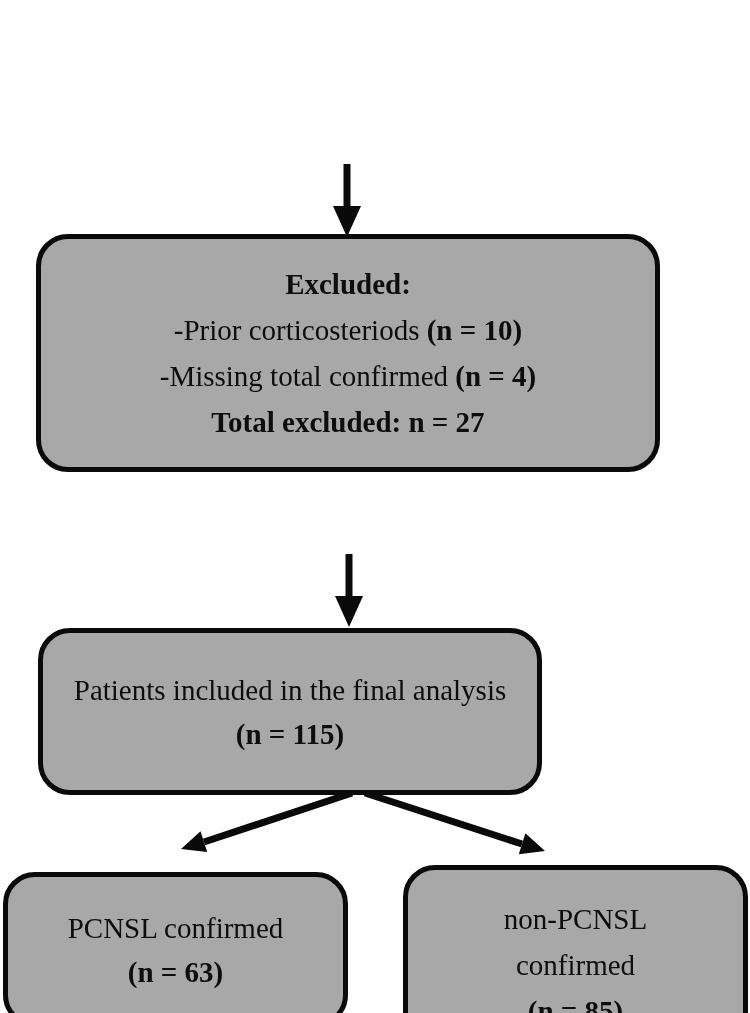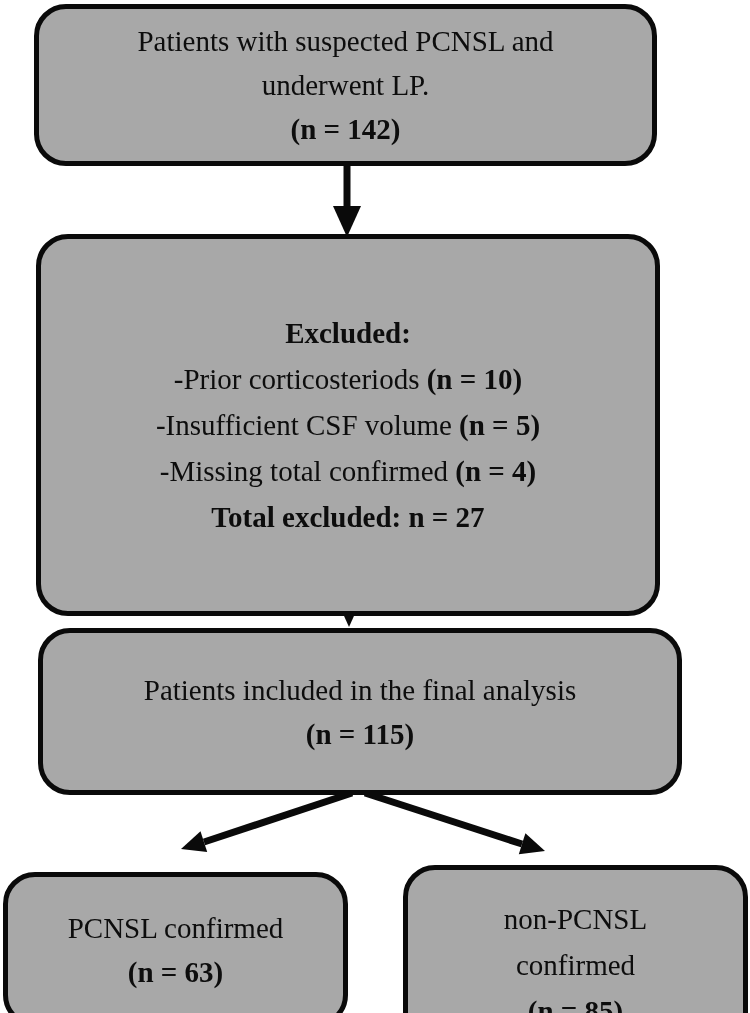--- a/index.html
+++ b/index.html
@@ -31,22 +31,22 @@
     text-align:center;
   }
   .fc-line{
     font-size:29px;
     line-height:44px;
     white-space:nowrap;
   }
   .lh46 .fc-line{line-height:46px;}
   .bold{font-weight:700;}
   #box-suspected{left:34px;top:4px;width:623px;height:162px;}
-  #box-excluded {left:36px;top:234px;width:624px;height:382px;}
-  #box-included {left:38px;top:628px;width:644px;height:167px;}
+  #box-excluded {left:36px;top:234px;width:624px;height:238px;}
+  #box-included {left:38px;top:628px;width:504px;height:167px;}
   #box-pcnsl    {left:3px;top:852px;width:345px;height:155px;margin-top:20px;}
   #box-nonpcnsl {left:403px;top:865px;width:345px;height:200px;}
   #arrow-layer{
     position:absolute;left:0;top:0;width:750px;height:1013px;
     pointer-events:none;
   }
   #arrow-layer line{stroke:var(--arrow);stroke-width:7;}
   #arrow-layer polygon{fill:var(--arrow);}
 </style>
 </head>
@@ -66,30 +66,24 @@
     <g>
       <line x1="352" y1="793" x2="204" y2="842"></line>
       <polygon points="181,849 200.5,831.2 207.2,852.1"></polygon>
     </g>
     <g>
       <line x1="365" y1="793" x2="522" y2="844"></line>
       <polygon points="545,851 518.8,854.3 525.4,833.3"></polygon>
     </g>
   </svg>
 
-  <div class="fc-box" id="box-suspected">
-    <div class="fc-line">Patients with suspected PCNSL and</div>
-    <div class="fc-line">underwent LP.</div>
-    <div class="fc-line bold">(n = 142)</div>
-  </div>
 
   <div class="fc-box lh46" id="box-excluded">
     <div class="fc-line bold">Excluded:</div>
     <div class="fc-line"><span>-Prior corticosteriods </span><span class="bold">(n = 10)</span></div>
-    <div class="fc-line"><span>-Insufficient CSF volume </span><span class="bold">(n = 5)</span></div>
     <div class="fc-line"><span>-Missing total confirmed </span><span class="bold">(n = 4)</span></div>
     <div class="fc-line bold">Total excluded: n = 27</div>
   </div>
 
   <div class="fc-box" id="box-included">
     <div class="fc-line">Patients included in the final analysis</div>
     <div class="fc-line bold">(n = 115)</div>
   </div>
 
   <div class="fc-box" id="box-pcnsl">

